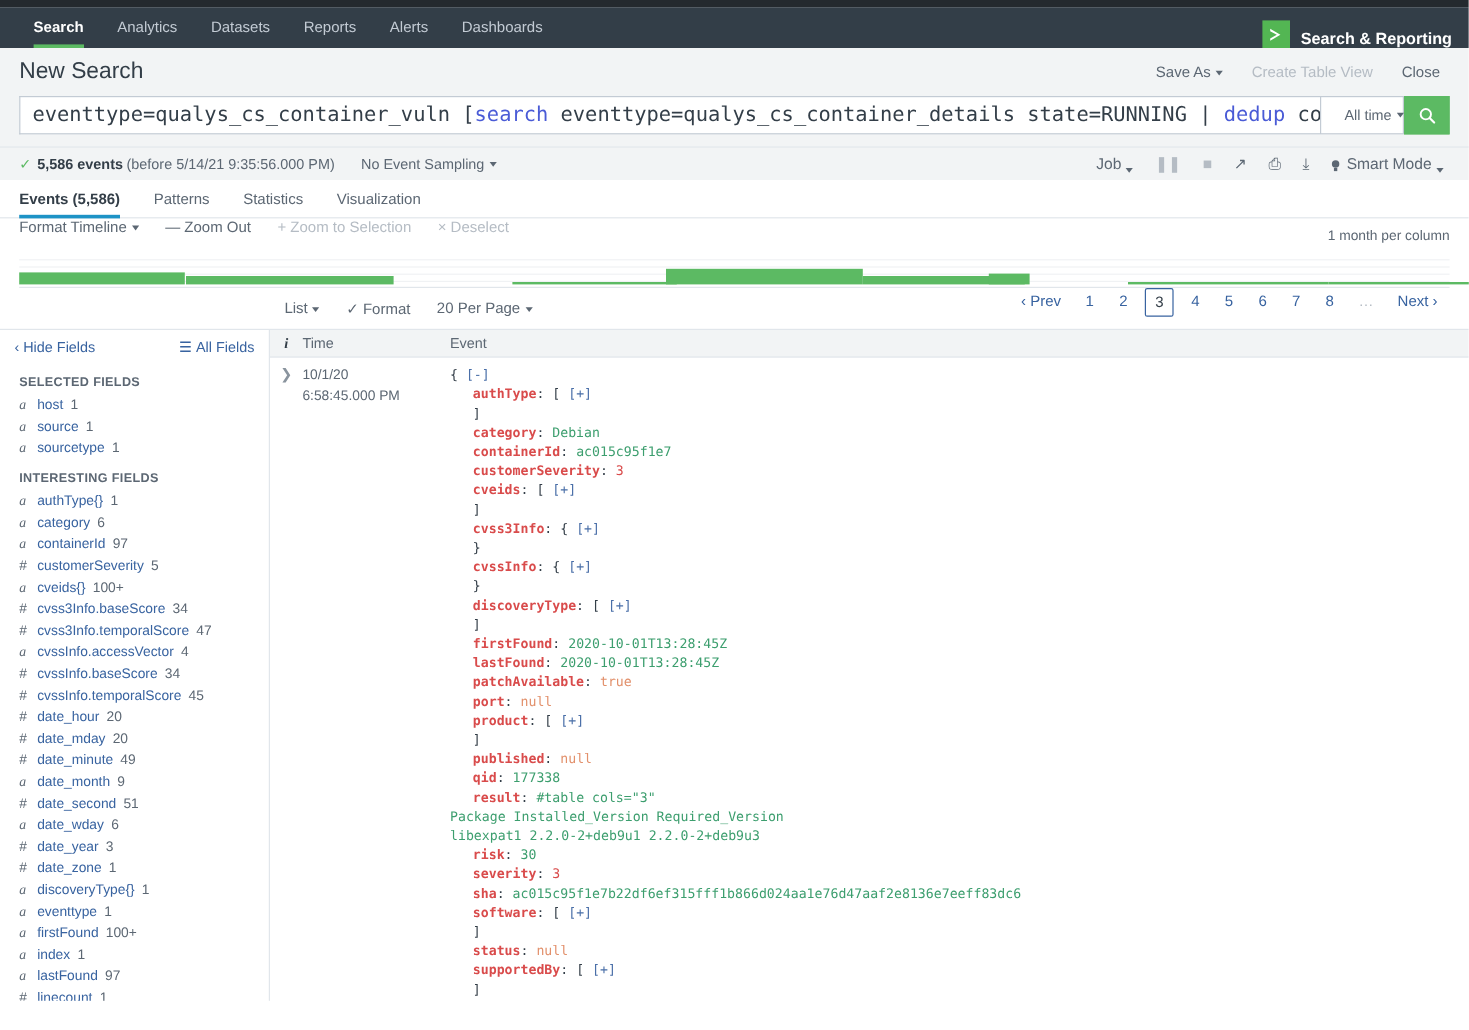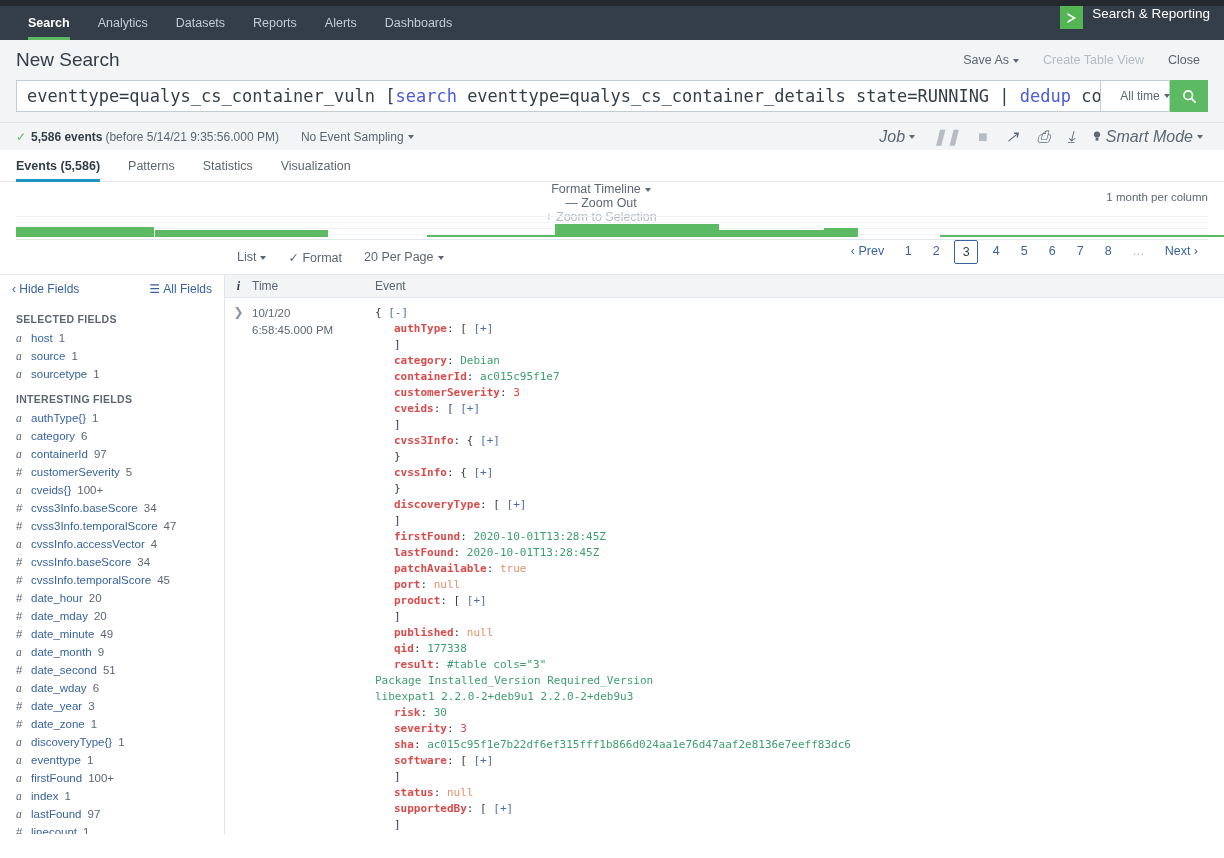--- a/index.html
+++ b/index.html
@@ -27,21 +27,21 @@
     font-size: 12.5px; color: #c3cbd4; cursor: pointer;
     position: relative; white-space: nowrap;
   }
   .nav-item.active { color: #ffffff; font-weight: bold; }
   .nav-item.active::after {
     content: ""; position: absolute; left: 14px; right: 14px; bottom: 0;
     height: 3px; background: #5cba63;
   }
   .brand {
     position: absolute; right: 14px; top: 0; bottom: 0;
-    display: flex; align-items: flex-start; gap: 9px;
+    display: flex; align-items: flex-end; gap: 9px; font-weight: bold;
   }
   .brand-logo {
     width: 23px; height: 23px; background: #53b653;
     display: flex; align-items: center; justify-content: center;
     color: #fff; font-size: 16px; font-weight: bold; line-height: 1;
   }
   .brand-logo svg { display:block; }
   .brand-text { color: #ffffff; font-size: 13.5px; }
 
   
@@ -95,22 +95,22 @@
   }
   .check { color: #5cba63; margin-right: 5px; font-size: 12px; }
   .evt-count { color: #333e48; font-weight: bold; }
   .evt-before { color: #5c6773; margin-left: 3px; }
   .sampling { margin-left: 22px; color: #5c6773; cursor: pointer; }
   .job-tools {
     position: absolute; right: 12px; top: 0; bottom: 0; display: flex;
     align-items: center; gap: 0;
   }
   .job-tool {
-    padding: 0 9px; color: #5c6773; font-size: 16px; cursor: pointer;
-    display: flex; align-items: center; font-style: italic;
+    padding: 0 9px; color: #5c6773; font-size: 13px; cursor: pointer;
+    display: flex; align-items: flex-end;
   }
   .job-tool.dim { color: #b5bcc4; }
 
   
   .tabsbar {
     height: 32px; background: #fff; border-bottom: 1px solid #e1e6eb;
     display: flex; align-items: stretch; padding: 0 16px;
   }
   .rtab {
     display: flex; align-items: center; padding: 0 14px; font-size: 12.5px;
@@ -118,22 +118,22 @@
   }
   .rtab:first-child { padding-left: 0; }
   .rtab.active { color: #333e48; font-weight: bold; }
   .rtab.active::after {
     content: ""; position: absolute; left: 0; right: 14px; bottom: -1px;
     height: 3px; background: #1e93c6;
   }
 
   
   .tl-toolbar {
-    height: 30px; display: flex; align-items: center; padding: 0 16px;
-    position: relative; font-size: 12.5px; flex-direction: column;
+    height: 30px; display: flex; padding: 0 16px;
+    position: relative; font-size: 12.5px;
   }
   .tl-link { color: #5c6773; padding-right: 22px; cursor: pointer; }
   .tl-link.disabled { color: #b5bcc4; cursor: default; }
   .tl-right {
     position: absolute; right: 16px; top: 0; bottom: 0; display: flex;
     align-items: center; font-size: 11.5px; color: #5c6773;
   }
 
   
   .timeline {

